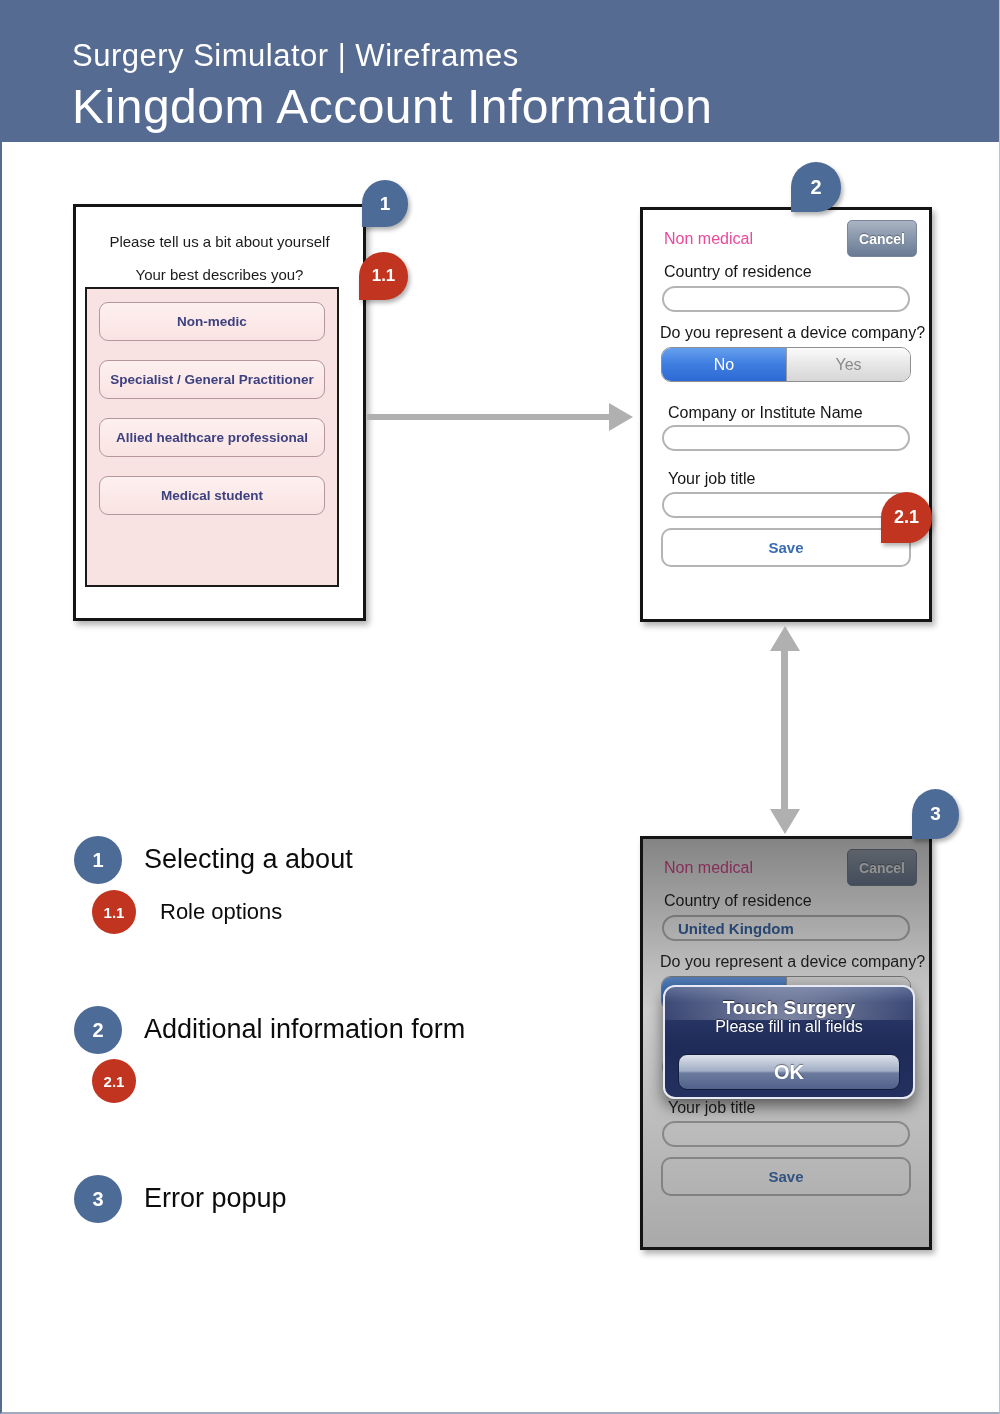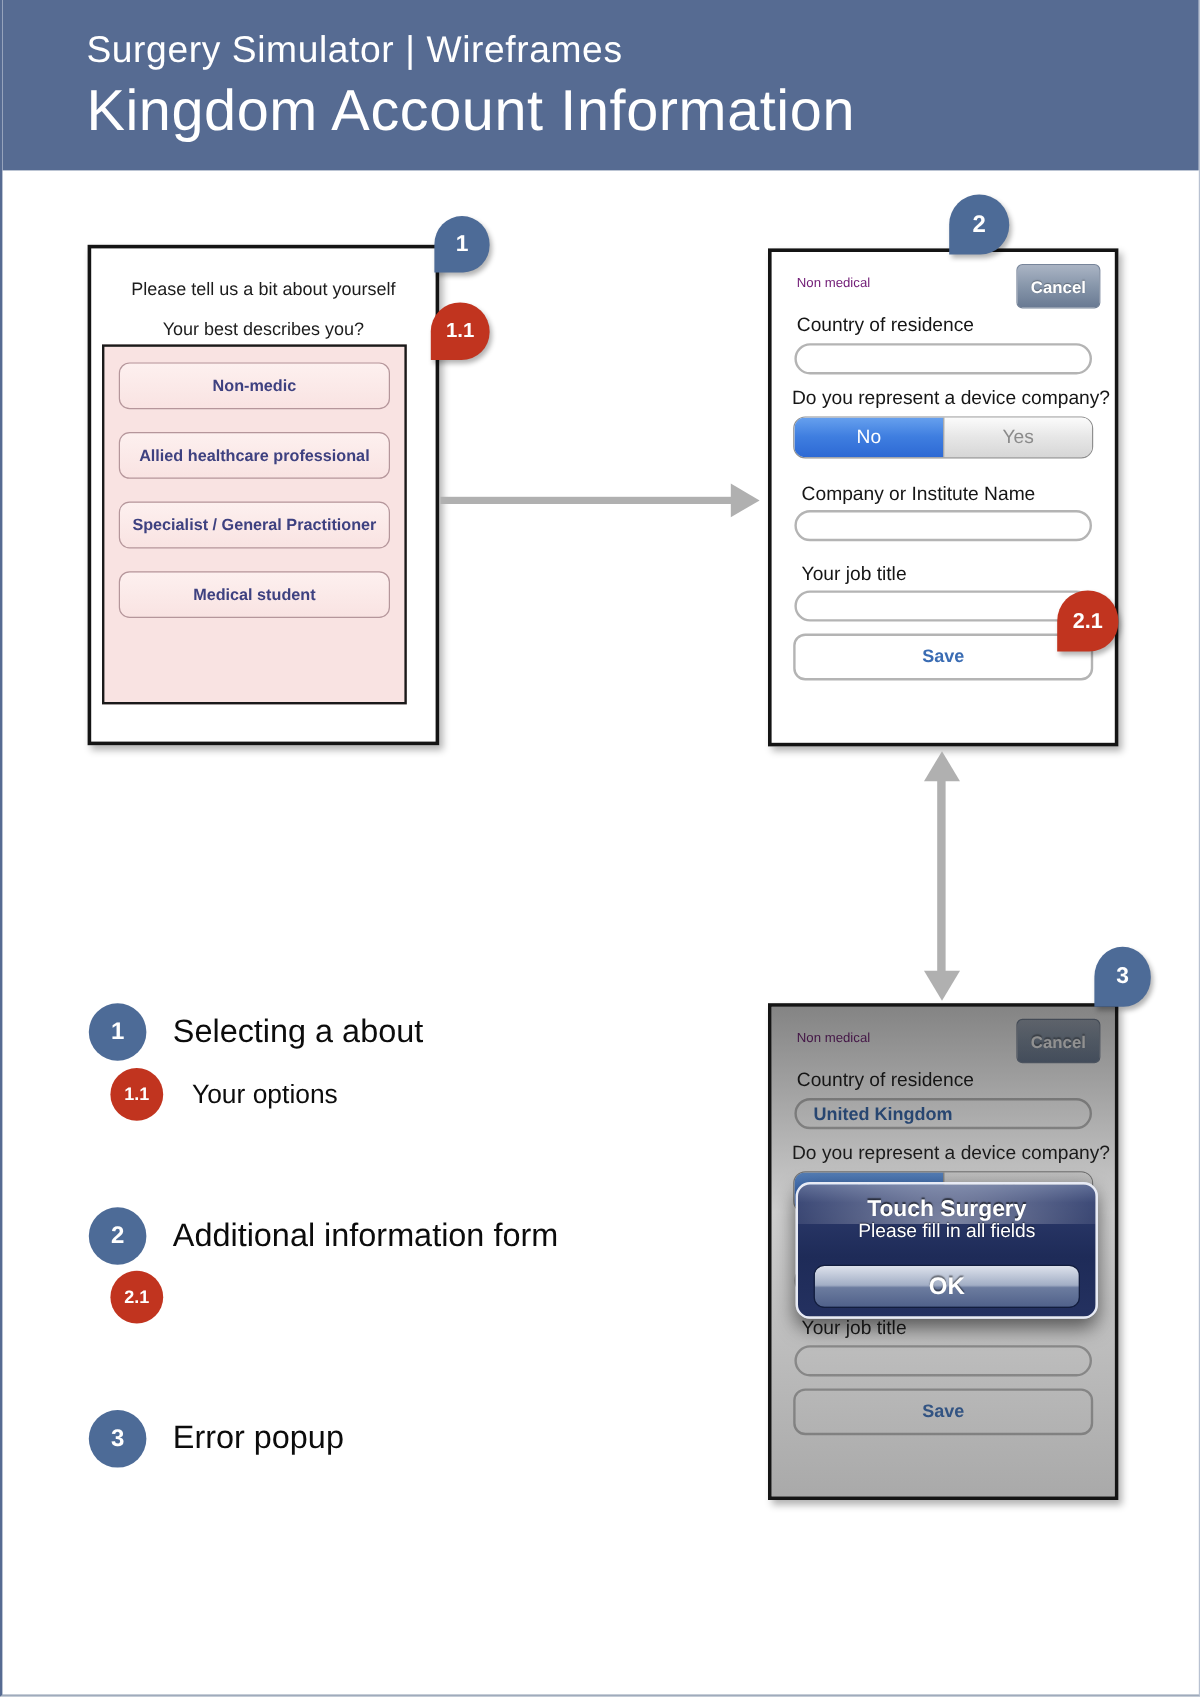--- a/index.html
+++ b/index.html
@@ -2,21 +2,21 @@
 <html><head>
 <meta charset="utf-8">
 <style>
   * { margin:0; padding:0; box-sizing:border-box; }
   html,body { background:#fff; }
   body { width:1000px; height:1414px; font-family:"Liberation Sans", sans-serif; position:relative; }
   .page { width:1000px; height:1414px; position:relative; background:#fff;
           border-left:2px solid #566b92; border-right:1px solid #b9c2d2; border-bottom:2px solid #9fabbc; overflow:hidden; }
 
   
-  .header { height:142px; background:#566b92; padding:24px 0 0 70px; }
+  .header { height:142px; background:#566b92; padding:38px 0 0 70px; }
   .h-sub { color:#fff; font-size:31px; font-weight:300; letter-spacing:.5px; }
   .h-main { color:#fff; font-size:48px; font-weight:300; margin-top:5px; letter-spacing:.5px; }
 
   .artboard { position:absolute; left:0; top:142px; width:1000px; height:1272px; }
 
   
   .screen { position:absolute; background:#fff; border:3px solid #141414; box-shadow:3px 4px 6px rgba(0,0,0,.3); }
 
   
   .screen1 { left:71px; top:62px; width:293px; height:417px; }
@@ -36,21 +36,21 @@
   .v-arrow { position:absolute; left:768px; top:484px; width:30px; height:208px; }
   .v-arrow .line { position:absolute; left:11px; top:22px; bottom:22px; width:7px; background:#b0b0b0; }
   .v-arrow .head-up { position:absolute; top:0; left:0; width:0; height:0;
                    border-left:15px solid transparent; border-right:15px solid transparent; border-bottom:25px solid #b0b0b0; }
   .v-arrow .head-down { position:absolute; bottom:0; left:0; width:0; height:0;
                    border-left:15px solid transparent; border-right:15px solid transparent; border-top:25px solid #b0b0b0; }
 
   
   .screen2 { left:638px; top:65px; width:292px; height:415px; }
   .screen3 { left:638px; top:694px; width:292px; height:414px; }
-  .nav-title { position:absolute; left:21px; top:20px; font-size:11px; color:#701a75; }
+  .nav-title { position:absolute; left:21px; top:20px; font-size:16px; color:#ec4899; }
   .cancel-btn { position:absolute; right:12px; top:10px; width:70px; height:37px; border-radius:5px;
                 background:linear-gradient(180deg,#aab4c4 0%,#8897ab 48%,#697a93 100%);
                 border:1px solid #77859a; color:#fff; font-weight:bold; font-size:14px;
                 display:flex; align-items:center; justify-content:center; text-shadow:0 -1px 1px rgba(0,0,0,.35); }
   .f-label { position:absolute; font-size:16px; color:#161616; }
   .lbl-country { left:21px; top:53px; }
   .lbl-device  { left:17px; top:114px; }
   .lbl-company { left:25px; top:194px; }
   .lbl-job     { left:25px; top:260px; }
   .f-input { position:absolute; left:19px; right:19px; height:26px; background:#fff;
@@ -123,22 +123,22 @@
     <div class="h-main">Kingdom Account Information</div>
   </div>
 
   <div class="artboard">
 
     <section class="screen screen1">
       <div class="s1-title">Please tell us a bit about yourself</div>
       <div class="s1-q">Your best describes you?</div>
       <div class="rolebox">
         <div class="rolebtn">Non-medic</div>
+        <div class="rolebtn">Specialist / General Practitioner</div>
         <div class="rolebtn">Allied healthcare professional</div>
-        <div class="rolebtn">Specialist / General Practitioner</div>
         <div class="rolebtn">Medical student</div>
       </div>
     </section>
 
     <div class="h-arrow">
       <div class="line"></div>
       <div class="head"></div>
     </div>
 
     <section class="screen screen2">
@@ -192,21 +192,21 @@
     <div class="pin blue pin-2">2</div>
     <div class="pin red pin-2-1">2.1</div>
     <div class="pin blue pin-3">3</div>
 
     <div class="legend-item li-1">
       <span class="badge blue">1</span>
       <span class="legend-text lt-big">Selecting a about</span>
     </div>
     <div class="legend-item li-1-1">
       <span class="badge red">1.1</span>
-      <span class="legend-text lt-small">Your options</span>
+      <span class="legend-text lt-small">Role options</span>
     </div>
     <div class="legend-item li-2">
       <span class="badge blue">2</span>
       <span class="legend-text lt-big">Additional information form</span>
     </div>
     <div class="legend-item li-2-1">
       <span class="badge red">2.1</span>
     </div>
     <div class="legend-item li-3">
       <span class="badge blue">3</span>

